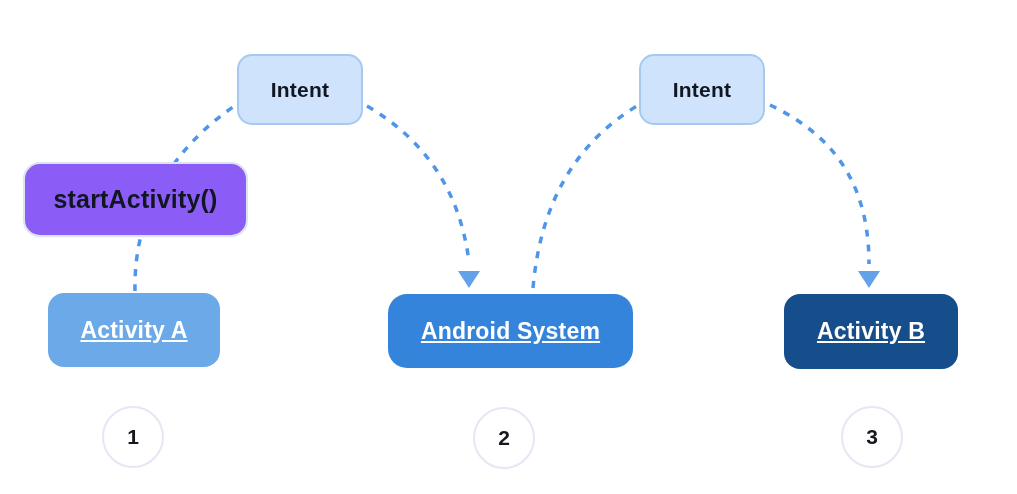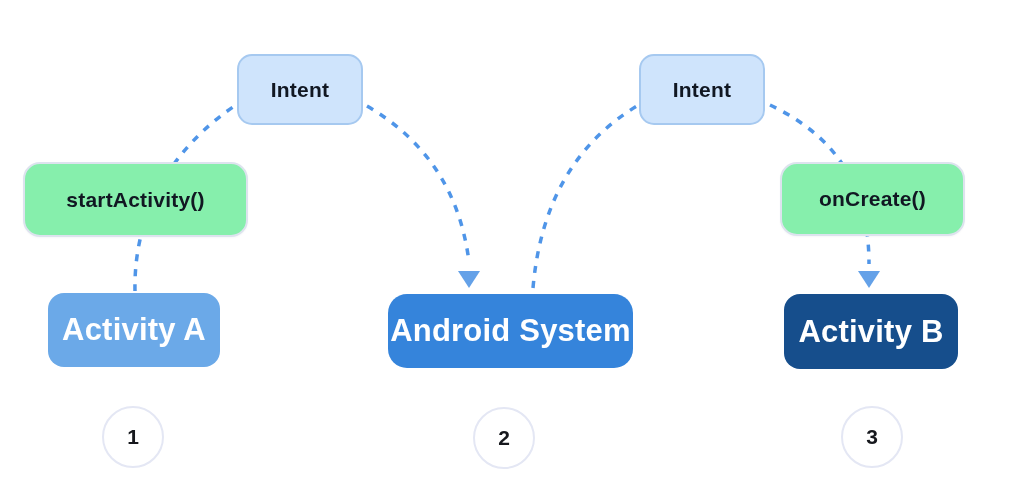--- a/index.html
+++ b/index.html
@@ -30,31 +30,32 @@
   .intent {
     width: 126px; height: 71px;
     background: #cfe4fc;
     border: 2px solid #a6c9f0;
     border-radius: 15px;
     color: #111722;
     font-size: 21px;
     text-align: right;
   }
   .call {
-    background: #86efac;
+    background: #8b5cf6;
     border: 2px solid #dde3ee;
     border-radius: 17px;
     color: #111722;
-    font-size: 21px;
+    font-size: 25px;
     box-shadow: 0 1px 2px rgba(30,50,90,0.04);
   }
   .block {
     color: #ffffff;
-    font-size: 31px;
+    font-size: 23px;
     border-radius: 16px;
+    text-decoration: underline;
   }
   .block.a { background: #6ba9e8; }
   .block.sys { background: #3584db; border-radius: 19px; }
   .block.b { background: #164e8c; }
   .step {
     position: absolute;
     width: 62px; height: 62px;
     border-radius: 50%;
     background: #ffffff;
     border: 2px solid #e4e7f4;
@@ -91,21 +92,20 @@
     <path d="M 770 105 C 822 130 869 172 869 264" fill="none" stroke-width="3.5" stroke-dasharray="7 8" stroke="#4f95e8"></path>
     <polygon points="858,271 880,271 869,288" fill="#64a1e8"></polygon>
   </svg>
 
   <div id="intent1" class="node intent">Intent</div>
 
   <div id="intent2" class="node intent">Intent</div>
 
   <div id="startActivity" class="node call">startActivity()</div>
 
-  <div id="onCreate" class="node call">onCreate()</div>
 
   <div id="activityA" class="node block a">Activity A</div>
 
   <div id="activityB" class="node block b">Activity B</div>
 
   <div id="androidSystem" class="node block sys">Android System</div>
 
   <div id="step1" class="step">1</div>
 
   <div id="step2" class="step">2</div>

